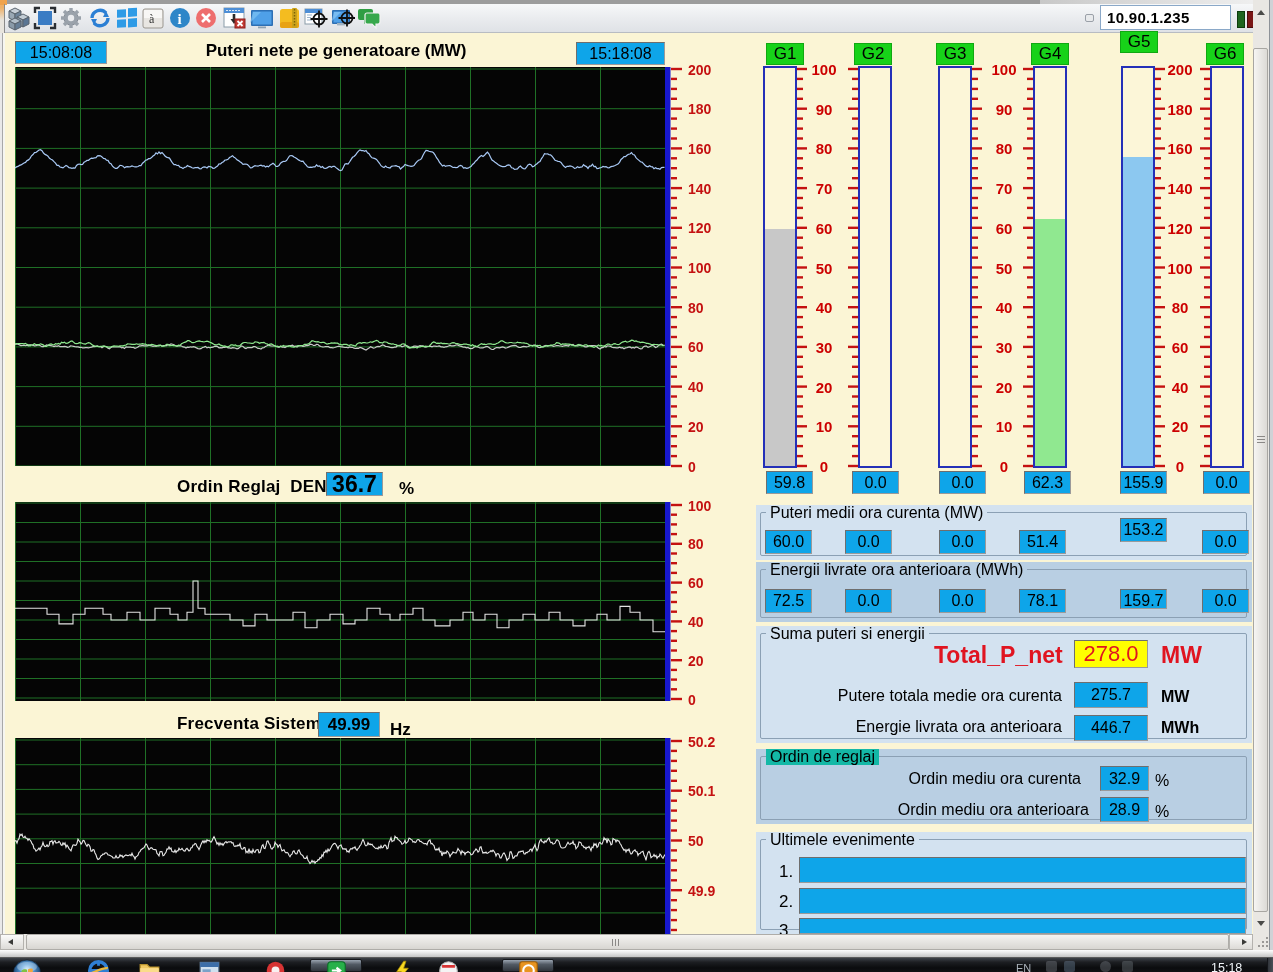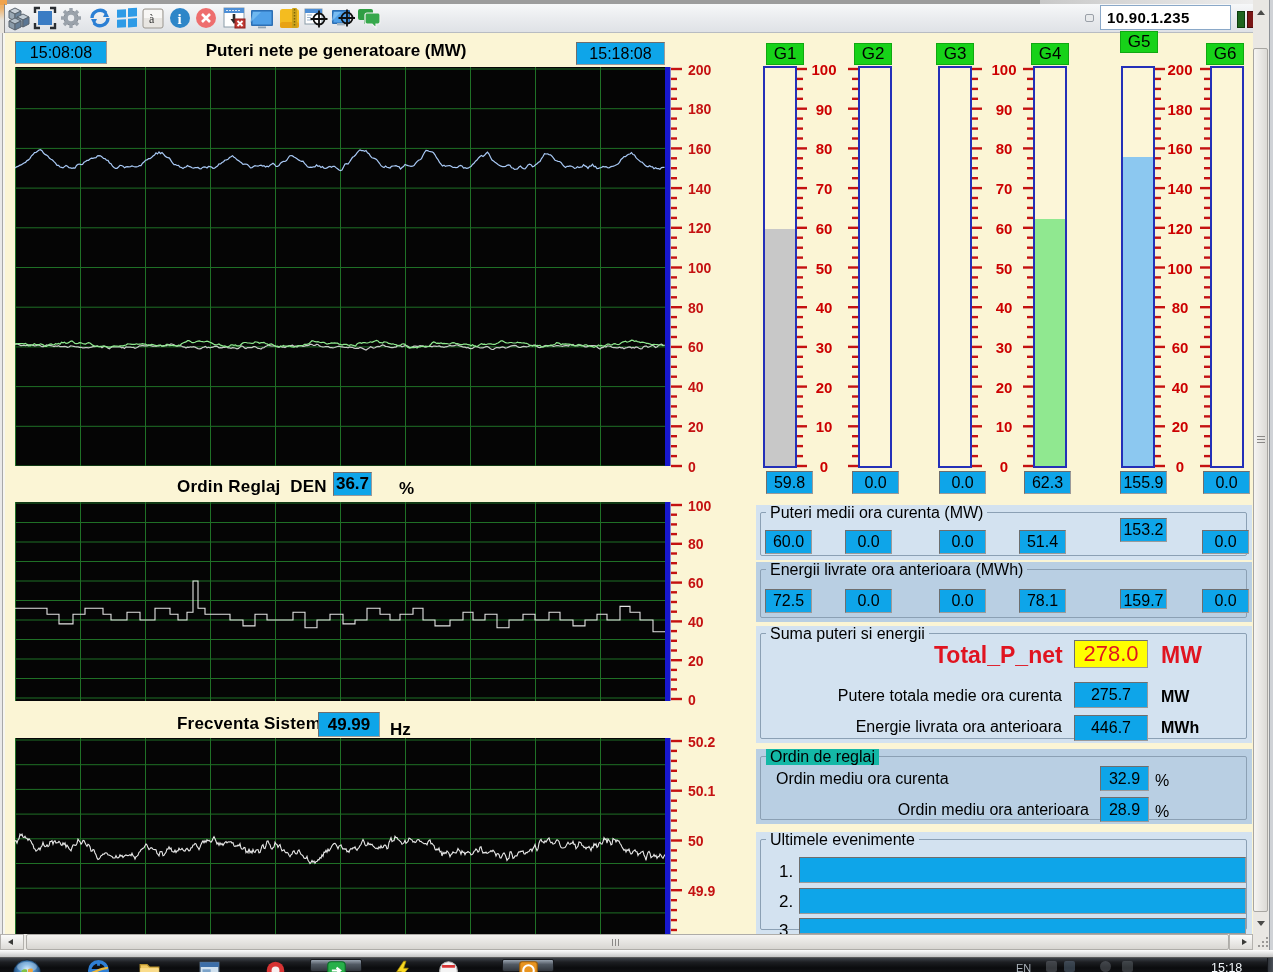--- a/index.html
+++ b/index.html
@@ -211,21 +211,21 @@
     <line x1="0" y1="64.6" x2="6" y2="64.6" stroke="#c41111" stroke-width="2.4"></line>
     <line x1="0" y1="54.7" x2="11" y2="54.7" stroke="#c41111" stroke-width="2.4"></line>
     <text x="17" y="60.2" fill="#c41111" font-size="14" font-weight="bold" font-family="Liberation Sans">180</text>
     <line x1="0" y1="44.8" x2="6" y2="44.8" stroke="#c41111" stroke-width="2.4"></line>
     <line x1="0" y1="34.9" x2="6" y2="34.9" stroke="#c41111" stroke-width="2.4"></line>
     <line x1="0" y1="24.9" x2="6" y2="24.9" stroke="#c41111" stroke-width="2.4"></line>
     <line x1="0" y1="15.0" x2="11" y2="15.0" stroke="#c41111" stroke-width="2.4"></line>
     <text x="17" y="20.5" fill="#c41111" font-size="14" font-weight="bold" font-family="Liberation Sans">200</text>
   </svg>
 <div class="lbl" style="left:177px;top:477px;font-weight:bold;font-size:17px;letter-spacing:.2px">Ordin Reglaj&nbsp; DEN</div>
-<div class="vbox" style="left:333px;top:472px;width:39px;height:24px;line-height:22px;font-weight:bold;font-size:17px">36.7</div>
+<div class="vbox" style="left:326px;top:472px;width:57px;height:24px;line-height:22px;font-weight:bold;font-size:23px">36.7</div>
 <div class="lbl" style="left:399px;top:479px;font-weight:bold;font-size:17px">%</div>
 <svg class="abs" style="left:15px;top:502px" width="656" height="199" viewBox="0 0 656 199">
     <rect width="650" height="199" fill="#050505"></rect>
     <line x1="0.5" y1="0" x2="0.5" y2="199" stroke="#1f7026" stroke-width="1"></line>
     <line x1="65.5" y1="0" x2="65.5" y2="199" stroke="#1f7026" stroke-width="1"></line>
     <line x1="130.5" y1="0" x2="130.5" y2="199" stroke="#1f7026" stroke-width="1"></line>
     <line x1="195.5" y1="0" x2="195.5" y2="199" stroke="#1f7026" stroke-width="1"></line>
     <line x1="260.5" y1="0" x2="260.5" y2="199" stroke="#1f7026" stroke-width="1"></line>
     <line x1="325.5" y1="0" x2="325.5" y2="199" stroke="#1f7026" stroke-width="1"></line>
     <line x1="390.5" y1="0" x2="390.5" y2="199" stroke="#1f7026" stroke-width="1"></line>
@@ -661,21 +661,21 @@
 <div class="lbl" style="left:1161px;top:642px;font-size:23px;font-weight:bold;color:#e01420">MW</div>
 <div class="lbl" style="left:756px;top:687px;width:306px;text-align:right">Putere totala medie ora curenta</div>
 <div class="vbox" style="left:1074px;top:682px;width:74px;height:26px;font-size:16px;line-height:24px">275.7</div>
 <div class="lbl" style="left:1161px;top:688px;font-weight:bold;font-size:16px">MW</div>
 <div class="lbl" style="left:756px;top:718px;width:306px;text-align:right">Energie livrata ora anterioara</div>
 <div class="vbox" style="left:1074px;top:715px;width:74px;height:26px;font-size:16px;line-height:24px">446.7</div>
 <div class="lbl" style="left:1161px;top:719px;font-weight:bold;font-size:16px">MWh</div>
 <div class="abs" style="left:756px;top:749px;width:496px;height:75px;background:#b9cfe3"></div>
 <div class="gb" style="left:760px;top:756px;width:487px;height:64px"></div>
 <div class="gbt" style="left:766px;top:749px;background:#14b8a6;font-size:16px">Ordin de reglaj</div>
-<div class="lbl" style="left:776px;top:770px;width:331px;text-align:left">Ordin mediu ora curenta</div>
+<div class="lbl" style="left:750px;top:770px;width:331px;text-align:right">Ordin mediu ora curenta</div>
 <div class="vbox" style="left:1100px;top:766px;width:49px;height:25px;font-size:16px;line-height:23px">32.9</div>
 <div class="lbl" style="left:1155px;top:772px;font-size:16px">%</div>
 <div class="lbl" style="left:756px;top:801px;width:333px;text-align:right">Ordin mediu ora anterioara</div>
 <div class="vbox" style="left:1100px;top:797px;width:49px;height:25px;font-size:16px;line-height:23px">28.9</div>
 <div class="lbl" style="left:1155px;top:803px;font-size:16px">%</div>
 <div class="abs" style="left:756px;top:832px;width:496px;height:102px;background:#d3e2f0"></div>
 <div class="gb" style="left:760px;top:839px;width:487px;height:91px"></div>
 <div class="gbt" style="left:766px;top:832px;background:#d3e2f0;font-size:16px">Ultimele evenimente</div>
 <div class="lbl" style="left:779px;top:862px;font-size:17px">1.</div>
 <div class="vbox" style="left:799px;top:857px;width:447px;height:26px"></div>

